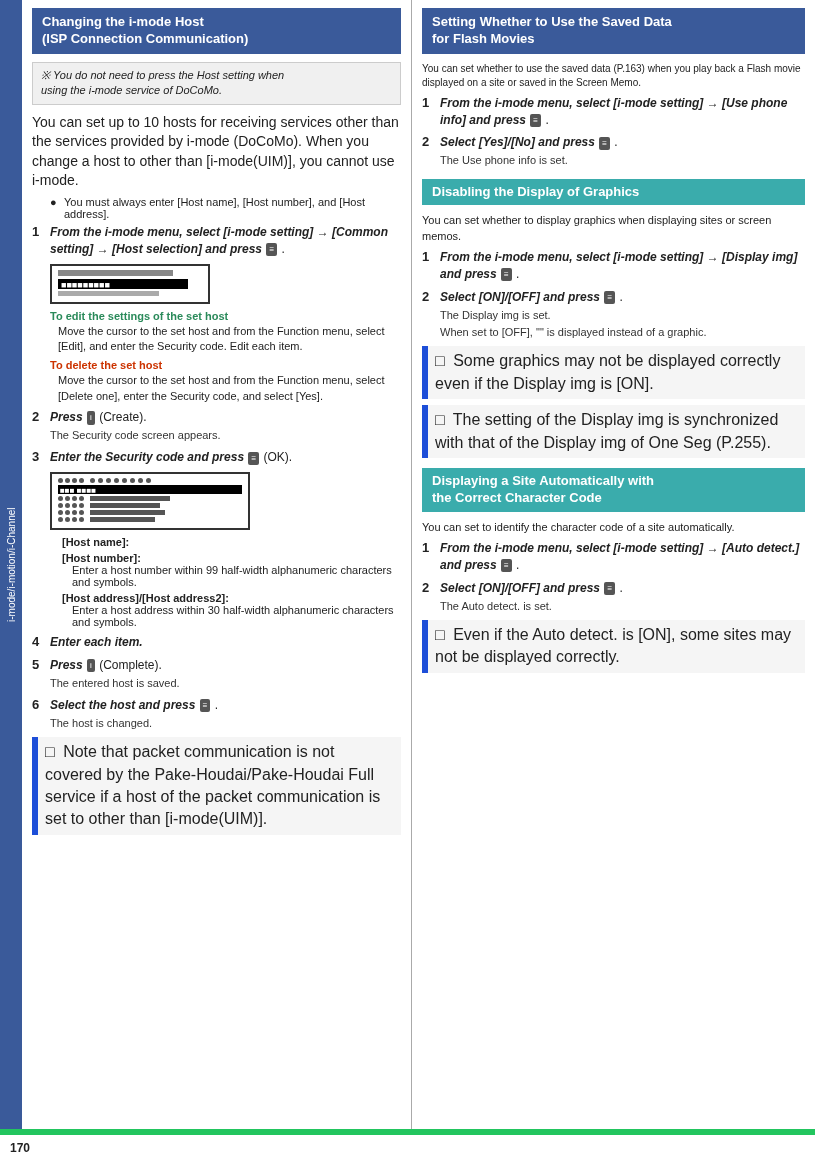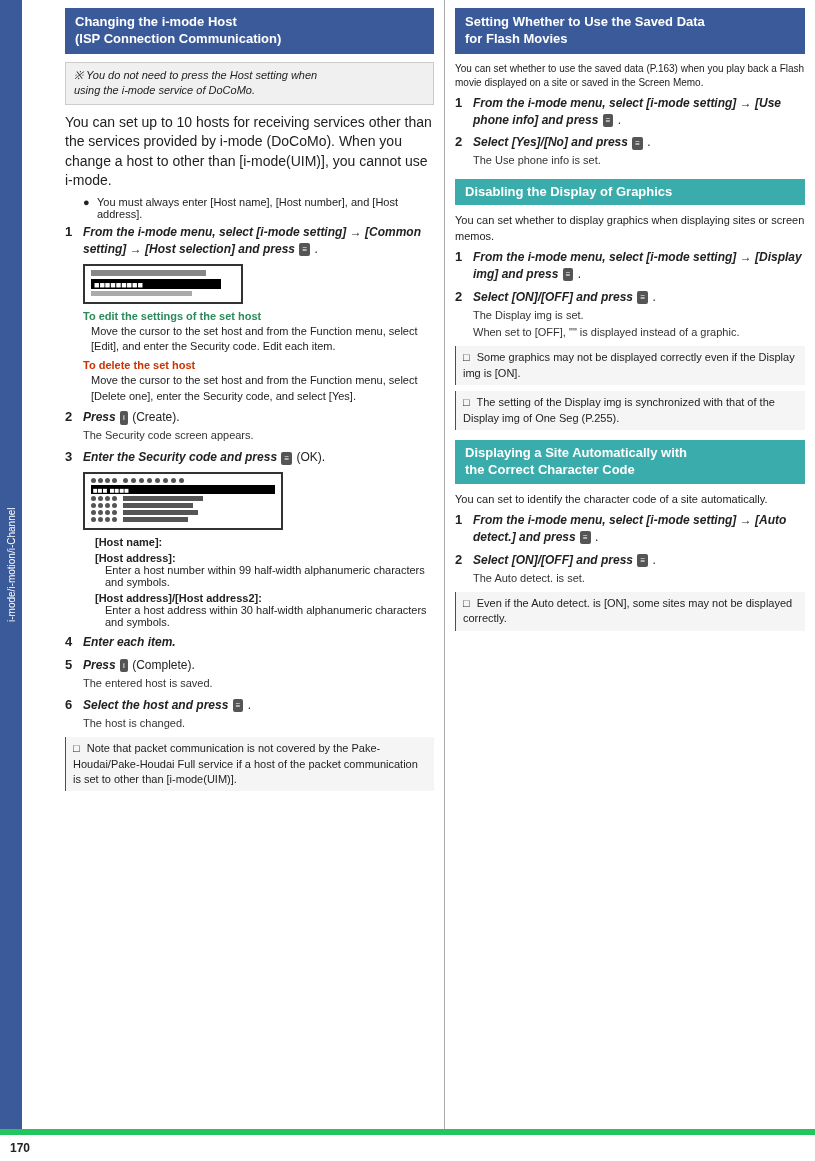--- a/index.html
+++ b/index.html
@@ -33,21 +33,20 @@
       text-orientation: mixed;
       transform: rotate(180deg);
       color: #fff;
       font-size: 10px;
       flex-shrink: 0;
     }
     
     .columns {
       display: flex;
       flex: 1;
-      margin-left: 33px;
     }
     .col-left {
       width: 390px;
       border-right: 1px solid #aaa;
       padding: 8px 10px;
       flex-shrink: 0;
     }
     .col-right {
       flex: 1;
       padding: 8px 10px;
@@ -79,23 +78,23 @@
       font-size: 11px;
       margin-bottom: 8px;
       line-height: 1.4;
     }
     .note-box p {
       margin: 0;
     }
     
     .info-box {
       background: #f5f5f5;
-      border-left: 1px solid #1d4ed8;
+      border-left: 6px solid #1d4ed8;
       padding: 4px 7px;
-      font-size: 11px;
+      font-size: 16px;
       margin-bottom: 6px;
       line-height: 1.4;
     }
     
     .step {
       display: flex;
       margin-bottom: 6px;
       align-items: flex-start;
     }
     .step-num {
@@ -345,21 +344,21 @@
                 <span class="dot-sm"></span>
                 <span class="dot-sm"></span>
                 <span class="dot-sm"></span>
               </div>
             <div style="height:5px;background:#555;width:65px;"></div>
           </div>
         </div>
 
         <div class="sub-indent2" style="font-size:11px; margin-bottom:6px;">
           <div style="font-weight:bold; margin-top:4px;">[Host name]:</div>
-          <div style="font-weight:bold; margin-top:4px;">[Host address]:</div>
+          <div style="font-weight:bold; margin-top:4px;">[Host number]:</div>
           <div style="margin-left:10px;">Enter a host number within 99 half-width alphanumeric characters and symbols.</div>
           <div style="font-weight:bold; margin-top:4px;">[Host address]/[Host address2]:</div>
           <div style="margin-left:10px;">Enter a host address within 30 half-width alphanumeric characters and symbols.</div>
         </div>
 
         <div class="step">
           <span class="step-num">4</span>
           <div class="step-content bold-italic">Enter each item.</div>
         </div>
 

